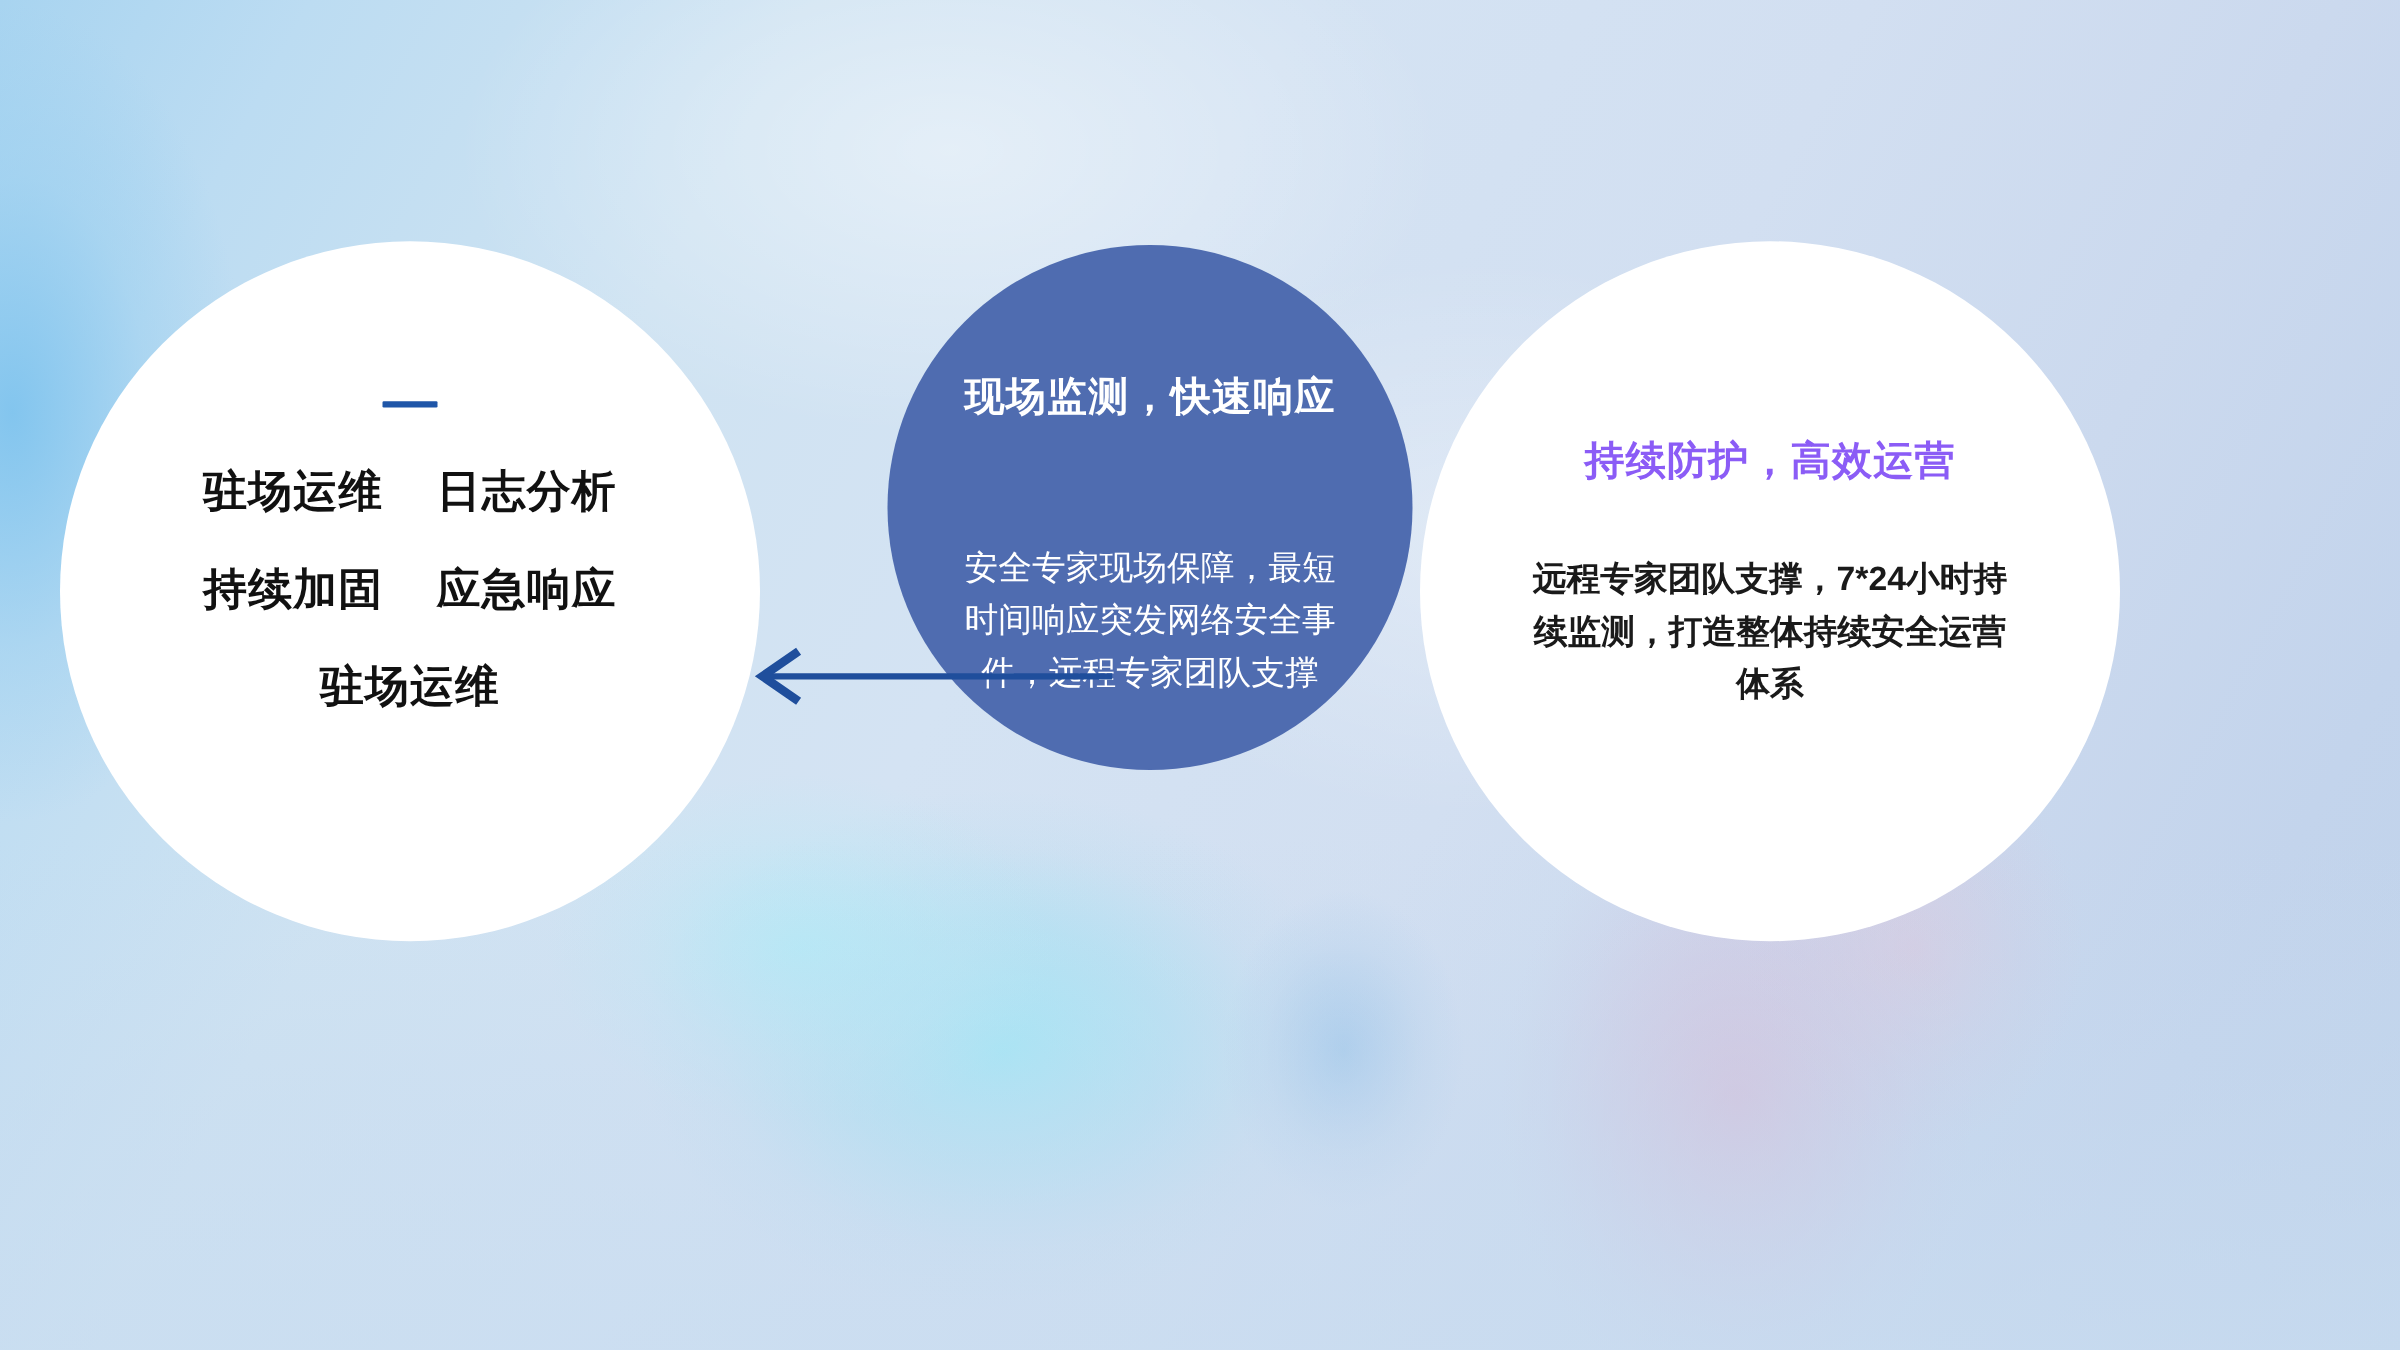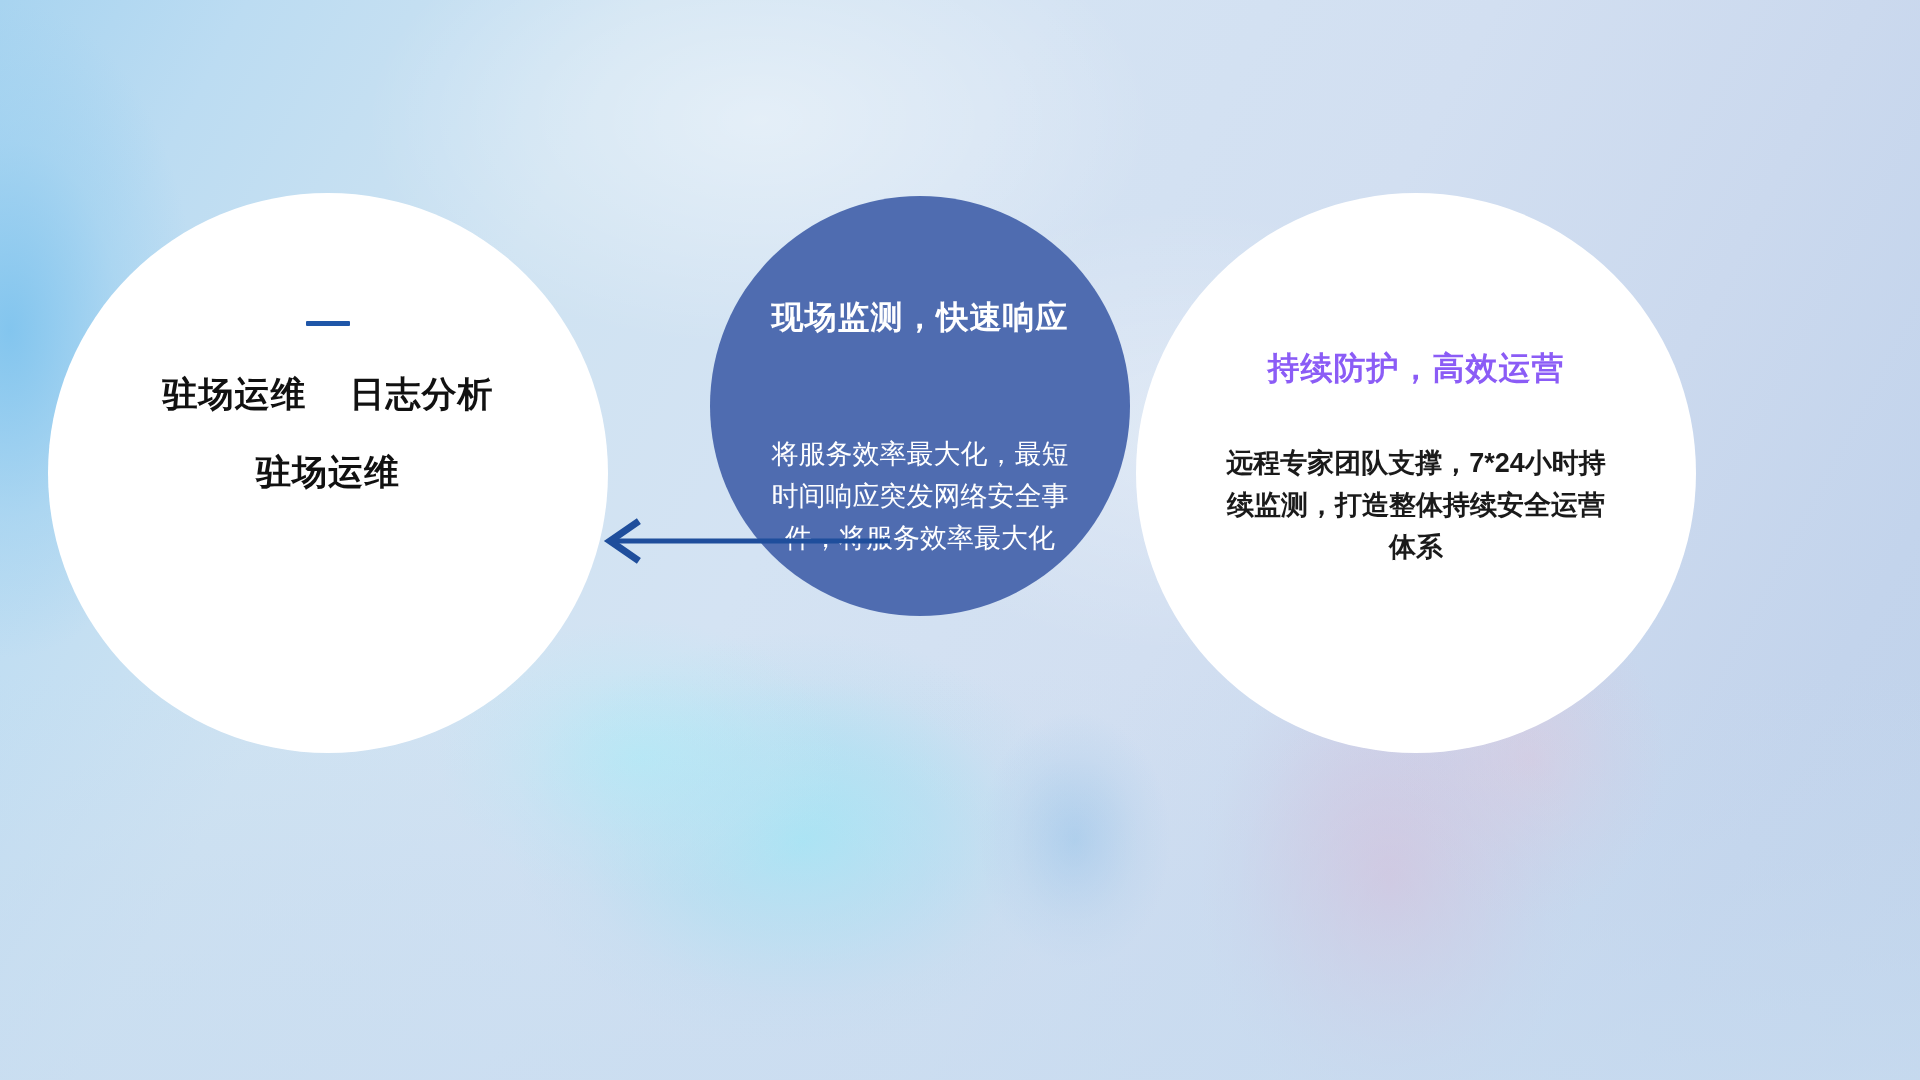--- a/index.html
+++ b/index.html
@@ -258,28 +258,29 @@
   <div class="bg-layer bg-glow-cyan"></div>
   <div class="bg-layer bg-glow-cyan2"></div>
   <div class="bg-layer bg-glow-pink"></div>
   <div class="bg-layer bg-glow-pink2"></div>
   <div class="bg-layer bg-glow-blue-deep"></div>
   <div class="bg-layer bg-glow-bottom"></div>
 
   <div class="circle circle-mid">
     <div class="mid-inner">
       <div class="mid-title">现场监测，快速响应</div>
-      <div class="mid-body">将服务效率最大化，最短时间响应突发网络安全事件，将服务效率最大化</div>
+      <div class="mid-body">安全专家现场保障，最短时间响应突发网络安全事件，远程专家团队支撑</div>
     </div>
   </div>
 
   <div class="circle circle-left">
     <div class="left-inner">
       <div class="left-dash"></div>
       <div class="left-line">驻场运维    日志分析</div>
+      <div class="left-line">持续加固    应急响应</div>
       <div class="left-line">驻场运维</div>
     </div>
   </div>
 
   <div class="circle circle-right">
     <div class="right-inner">
       <div class="right-title">持续防护，高效运营</div>
       <div class="right-body">远程专家团队支撑，7*24小时持续监测，打造整体持续安全运营体系</div>
     </div>
   </div>

